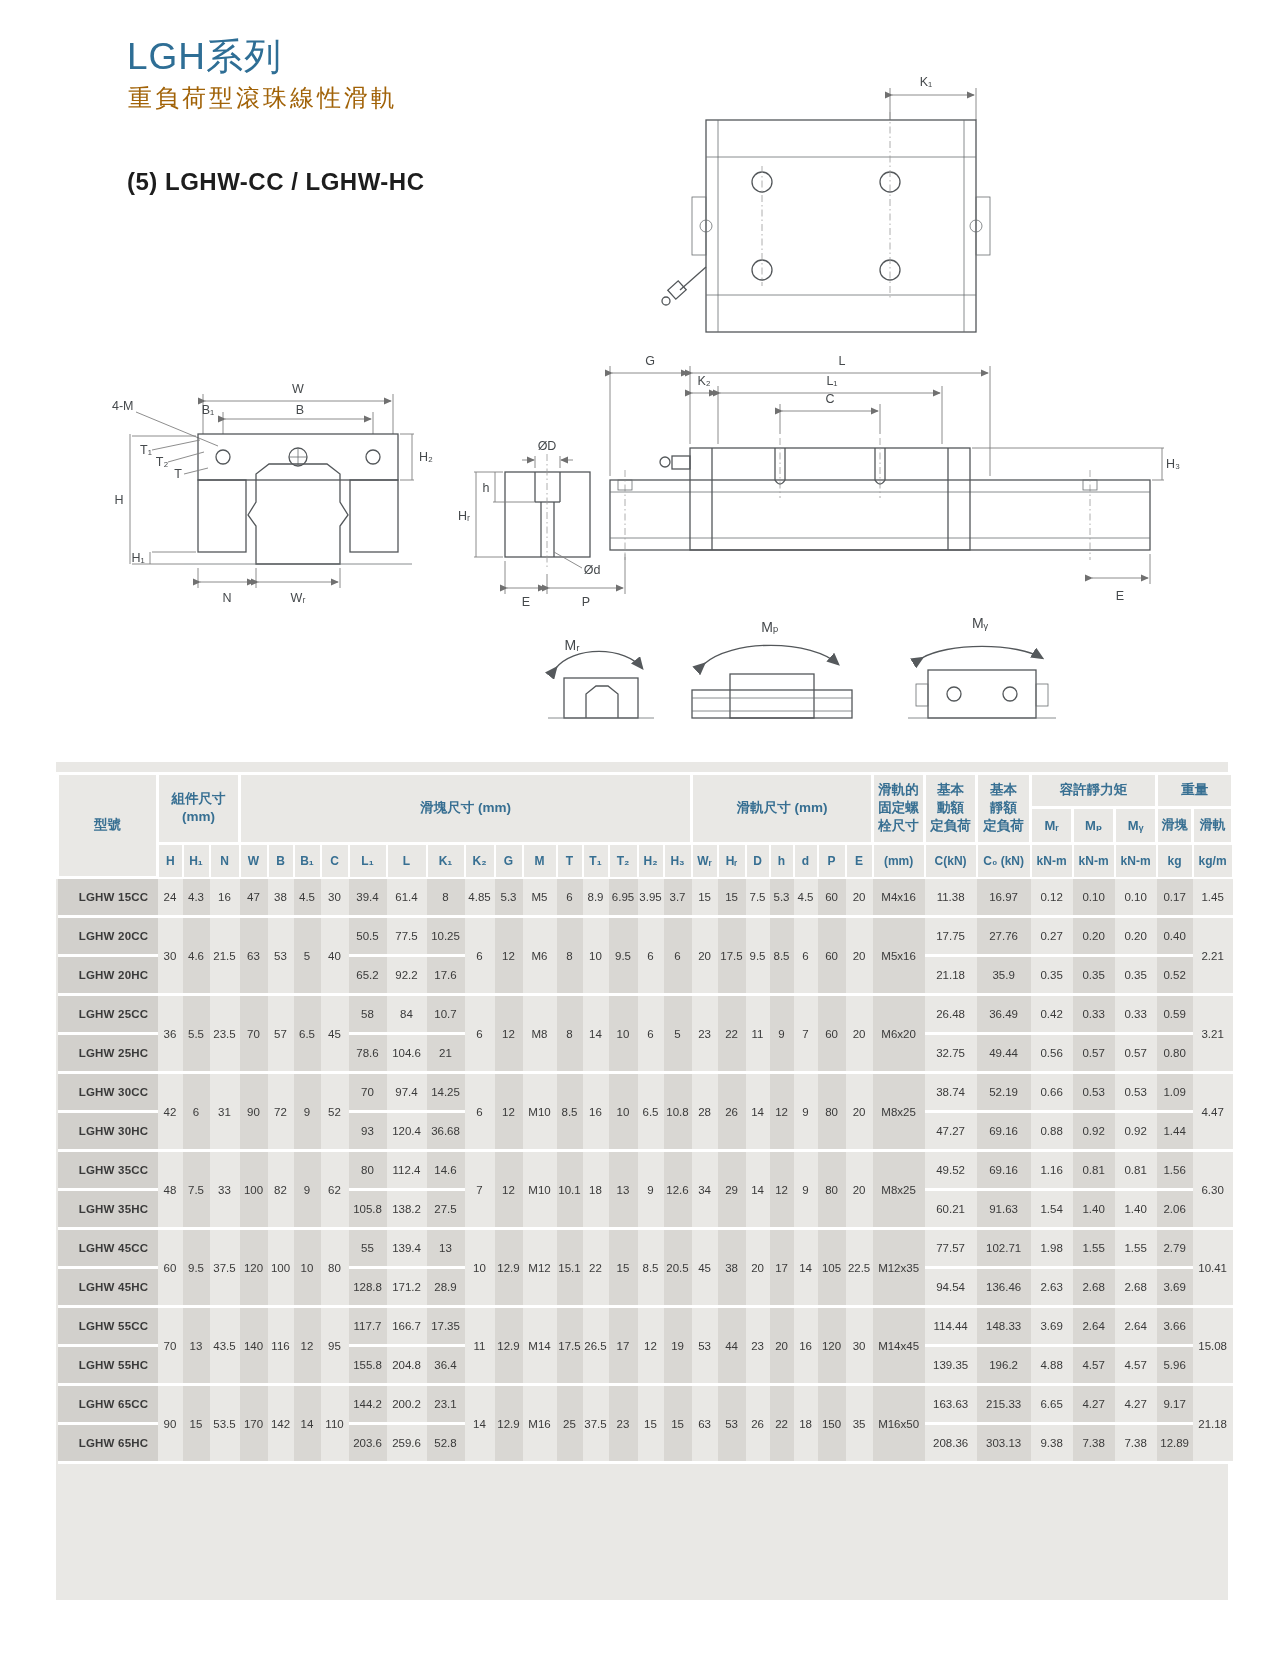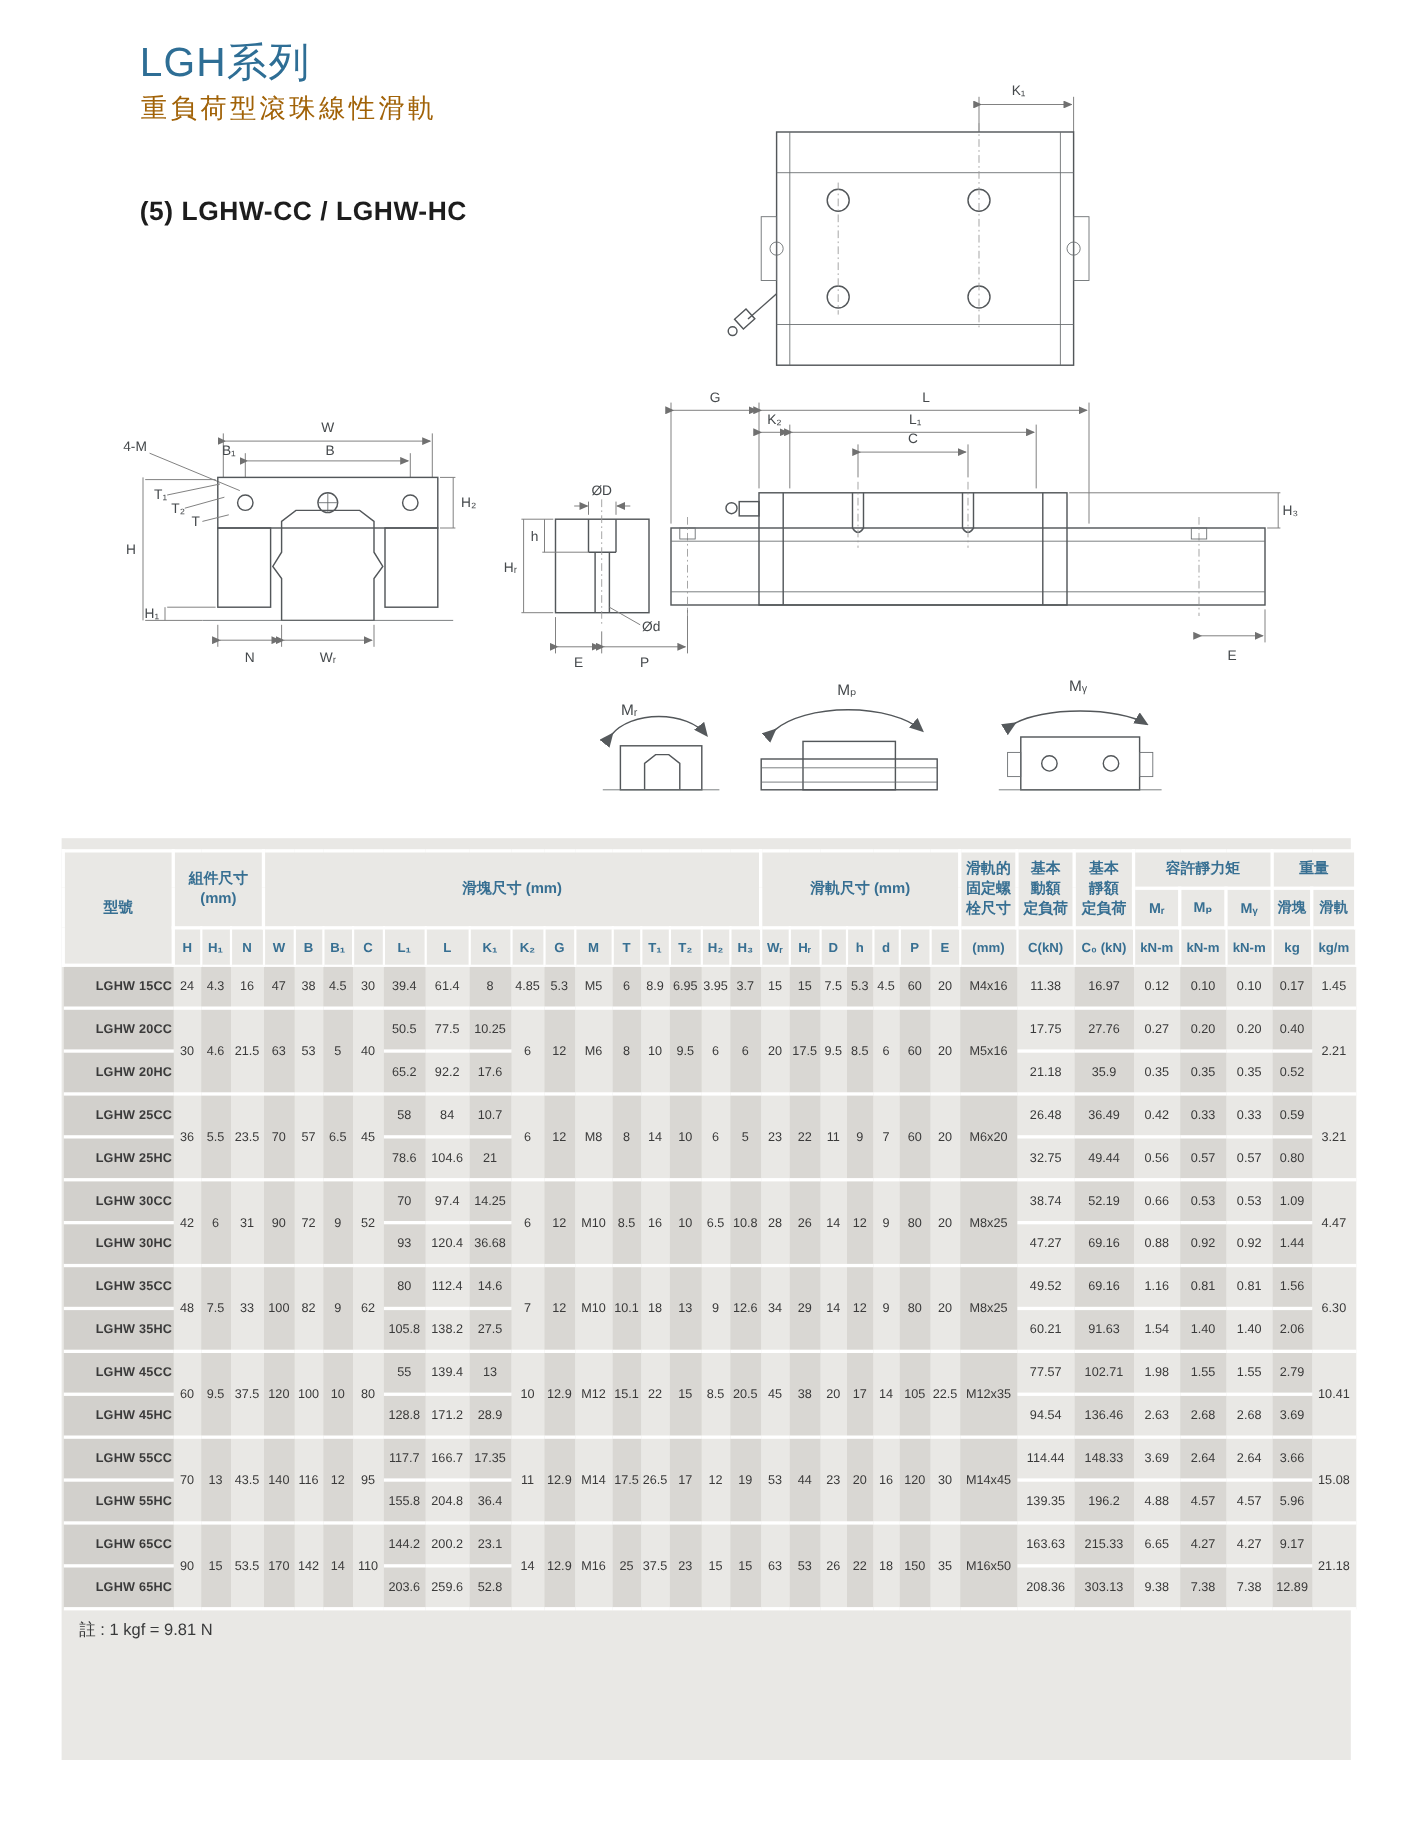--- a/index.html
+++ b/index.html
@@ -3,40 +3,40 @@
 <meta charset="utf-8">
 <style>
   html,body{margin:0;padding:0;}
   body{
     width:1284px;height:1660px;background:#ffffff;position:relative;
     font-family:"Liberation Sans","DejaVu Sans",sans-serif;color:#3a3a3a;
     -webkit-font-smoothing:antialiased;
   }
   .page-title{position:absolute;left:127px;top:32px;font-size:37px;font-weight:normal;color:#2e6e95;letter-spacing:1px;}
   .page-subtitle{position:absolute;left:128px;top:82px;font-size:24px;color:#a16207;letter-spacing:3px;}
-  .section-heading{position:absolute;left:127px;top:179px;font-size:24px;font-weight:bold;color:#1d1d1d;letter-spacing:0.5px;}
+  .section-heading{position:absolute;left:127px;top:168px;font-size:24px;font-weight:bold;color:#1d1d1d;letter-spacing:0.5px;}
 
   .drawing{position:absolute;}
   .part{stroke:#53575a;stroke-width:1.3;fill:none;}
   .thin{stroke:#6a6e71;stroke-width:0.8;fill:none;}
   .dim{stroke:#808080;stroke-width:0.9;fill:none;}
   .cl{stroke:#9a9a9a;stroke-width:0.8;fill:none;stroke-dasharray:7 3 1.5 3;}
   text.dlabel{fill:#45494c;font-size:12.5px;font-family:"Liberation Sans","DejaVu Sans",sans-serif;}
   text.mlabel{fill:#45494c;font-size:14px;font-family:"Liberation Sans","DejaVu Sans",sans-serif;}
 
   .panel{position:absolute;left:56px;top:762px;width:1172px;height:838px;background:#e9e8e5;}
   table.spec{border-collapse:collapse;table-layout:fixed;width:1150px;margin:10px auto 0 auto;}
   table.spec th{background:#e9e8e5;color:#376f92;font-weight:bold;vertical-align:middle;text-align:center;}
   th.grp{border:3px solid #fff;font-size:13.5px;white-space:pre-line;line-height:1.35;padding:6px 2px;}
   th.sub{border:3px solid #fff;font-size:13px;padding:7px 0;}
   th.unit-th{border:2px solid #fff;font-size:12px;padding:9px 0;font-weight:bold;}
   td.cell{border-bottom:3px solid #fff;text-align:center;font-size:11.5px;padding:12px 1px;color:#3a3a3a;vertical-align:middle;}
   td.dark{background:#d9d7d3;}
   td.light{background:#e9e8e5;}
-  td.model-cell{background:#d2d0cc;font-weight:bold;text-align:right;padding-left:13px;font-size:11.5px;letter-spacing:0.2px;}
+  td.model-cell{background:#d2d0cc;font-weight:bold;text-align:center;padding-left:13px;font-size:11.5px;letter-spacing:0.2px;}
   .table-note{margin:8px 0 0 16px;font-size:15px;color:#38393a;}
 </style>
 </head>
 <body>
 
 <div class="page-title">LGH系列</div>
 <div class="page-subtitle">重負荷型滾珠線性滑軌</div>
 <div class="section-heading">(5) LGHW-CC / LGHW-HC</div>
 
 <svg class="drawing" style="left:640px;top:62px;" width="380" height="290" viewBox="0 0 380 290">
@@ -724,14 +724,13 @@
           <td class="cell dark">52.8</td>
           <td class="cell light">208.36</td>
           <td class="cell dark">303.13</td>
           <td class="cell light">9.38</td>
           <td class="cell dark">7.38</td>
           <td class="cell light">7.38</td>
           <td class="cell dark">12.89</td>
         </tr>
       </tbody>
   </table>
-  <div class="table-note">註 : 1 kgf = 9.81 N</div>
 </div>
 
 </body></html>

